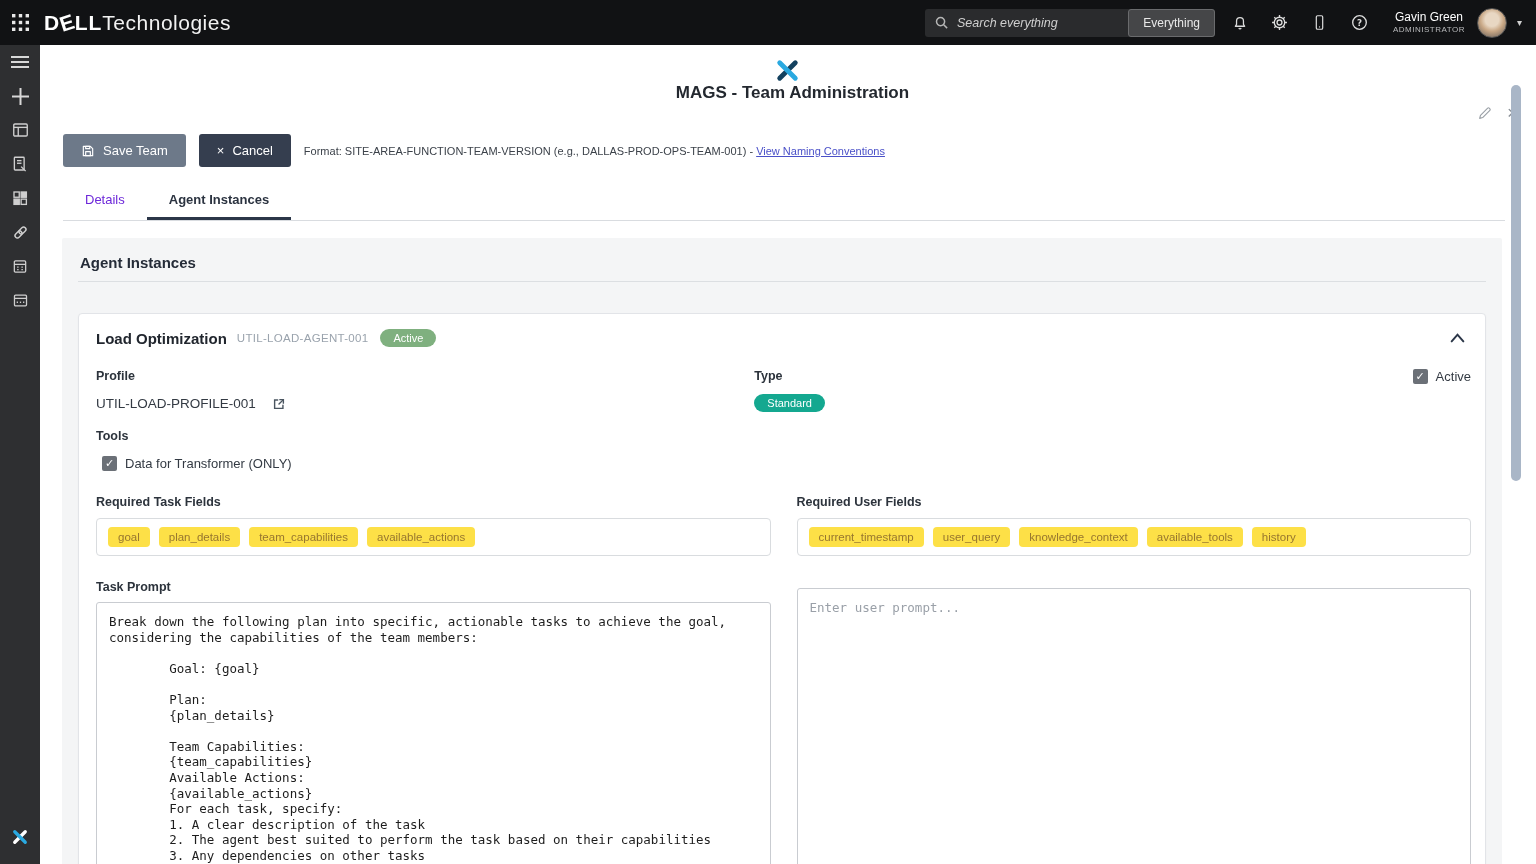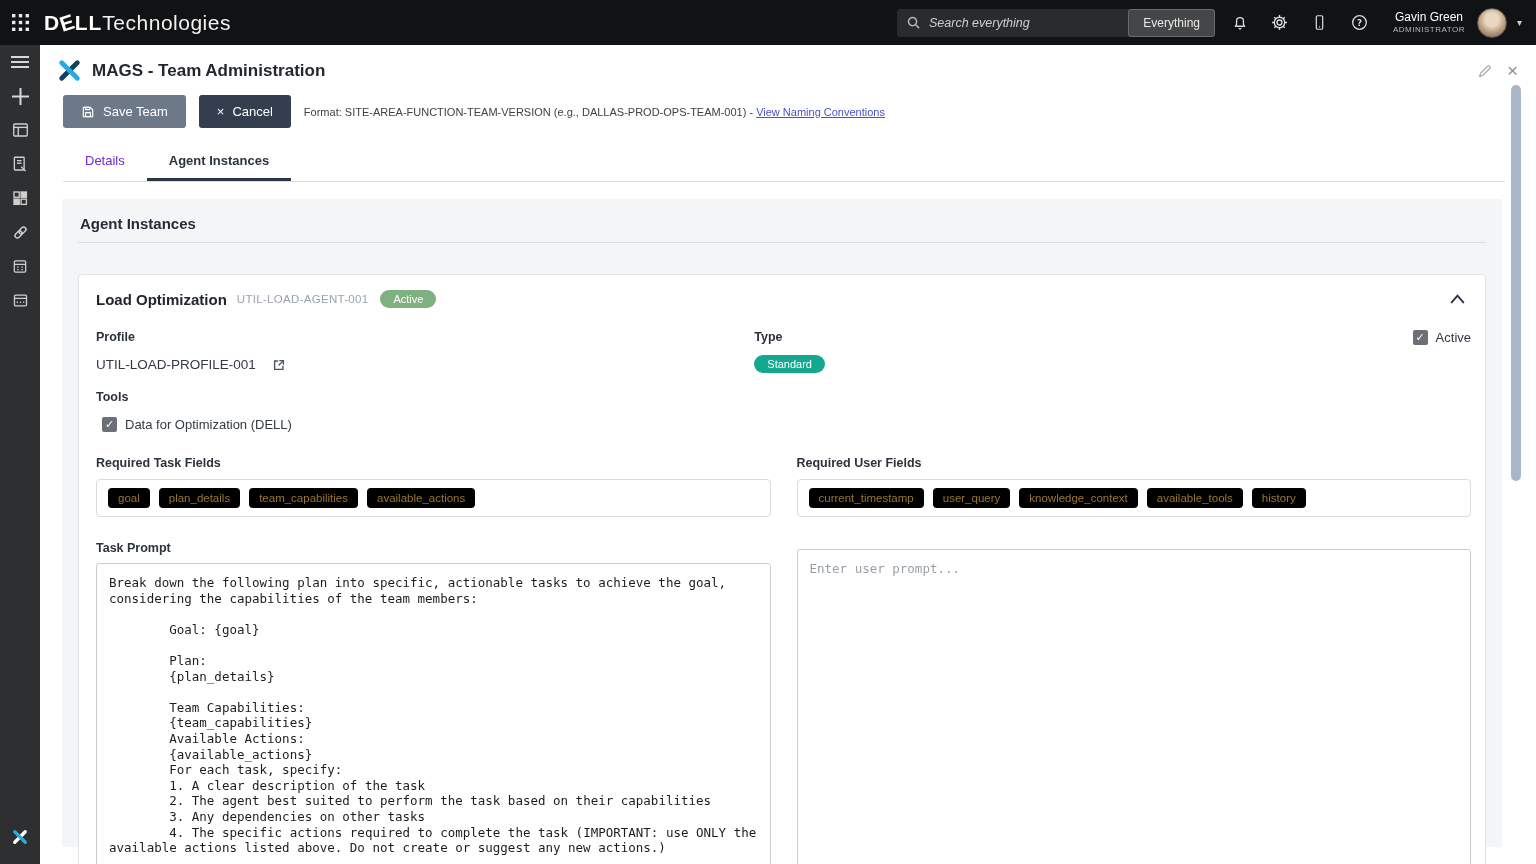--- a/index.html
+++ b/index.html
@@ -8,21 +8,21 @@
 
   
   .topbar { position:fixed; top:0; left:0; width:1536px; height:45px; background:#111214;
     display:flex; align-items:center; z-index:30; }
   .waffle { width:40px; height:45px; display:flex; align-items:center; justify-content:center; cursor:pointer; }
   .brand { color:#fff; font-size:21px; letter-spacing:.5px; margin-left:4px; display:flex; align-items:baseline; }
   .brand b { font-weight:800; letter-spacing:1px; }
   .brand .tiltE { display:inline-block; transform:rotate(-18deg); font-weight:800; }
   .brand .lite { font-weight:400; color:#f2f2f2; }
   .tb-right { margin-left:auto; display:flex; align-items:center; gap:10px; padding-right:14px; }
-  .searchbox { display:flex; align-items:center; width:318px; height:28px; background:#2a2b2d;
+  .searchbox { display:flex; align-items:center; width:290px; height:28px; background:#2a2b2d;
     border-radius:3px; padding-left:9px; }
   .searchbox input { flex:1; background:transparent; border:none; outline:none; color:#e8e8e8;
     font-style:italic; font-size:12.5px; padding:0 8px; font-family:inherit; }
   .searchbox input::placeholder { color:#cfcfcf; font-style:italic; }
   .scope-btn { height:28px; background:#454648; border:1px solid #6a6b6d; border-radius:3px;
     color:#e9e9e9; font-size:12px; padding:0 14px; cursor:pointer; font-family:inherit; }
   .tb-icon { width:30px; height:30px; display:flex; align-items:center; justify-content:center; cursor:pointer; }
   .userblk { text-align:center; line-height:1.15; margin:0 2px 0 8px; }
   .userblk .nm { color:#fff; font-size:12px; }
   .userblk .rl { color:#b9babc; font-size:8px; letter-spacing:.5px; }
@@ -32,21 +32,21 @@
   .caret { color:#cfcfcf; font-size:10px; cursor:pointer; }
 
   
   .sidenav { position:fixed; top:45px; left:0; width:40px; height:819px; background:#2e2f31;
     display:flex; flex-direction:column; align-items:center; z-index:20; }
   .nav-btn { width:40px; height:34px; display:flex; align-items:center; justify-content:center; cursor:pointer; }
   .nav-bottom { margin-top:auto; margin-bottom:10px; }
 
   
   .main { position:absolute; top:45px; left:40px; width:1496px; height:819px; background:#fff; overflow:hidden; }
-  .page-head { display:flex; align-items:center; padding:13px 18px 0 17px; }
+  .page-head { display:flex; align-items:center; padding:13px 18px 0 17px;flex-direction:column; }
   .page-title { font-size:17px; font-weight:bold; color:#23282f; margin-left:10px; }
   .head-icons { margin-left:auto; display:flex; align-items:center; gap:14px; }
   .close-x { font-size:19px; color:#8a9097; line-height:1; cursor:pointer; }
 
   .toolbar { display:flex; align-items:center; padding:12px 18px 0 23px; gap:13px; }
   .btn { display:flex; align-items:center; gap:8px; height:33px; border:none; border-radius:3px;
     color:#fff; font-size:13px; padding:0 18px; cursor:pointer; font-family:inherit; }
   .btn-save { background:#6d7989; }
   .btn-cancel { background:#353e4f; }
   .btn .bx { font-size:13px; line-height:1; }
@@ -80,21 +80,21 @@
   .chk-row { display:flex; align-items:center; gap:8px; }
   .chk { width:15px; height:15px; background:#6b7077; border-radius:2px; color:#fff; font-size:11px;
     display:flex; align-items:center; justify-content:center; cursor:pointer; line-height:1; }
   .chk-label { font-size:13px; color:#333a43; }
   .tools-blk { margin-top:18px; }
   .tools-blk .chk-row { margin-top:13px; margin-left:6px; }
 
   .two-col { display:grid; grid-template-columns:1fr 1fr; gap:26px; margin-top:24px; }
   .chips-box { margin-top:9px; min-height:38px; background:#fff; border:1px solid #d9dcdf; border-radius:4px;
     display:flex; align-items:center; gap:9px; padding:6px 11px; flex-wrap:wrap; }
-  .chip { background:#000000; color:#97762f; font-size:11.5px; border-radius:4px; padding:4px 10px; }
+  .chip { background:#fde047; color:#97762f; font-size:11.5px; border-radius:4px; padding:4px 10px; }
 
   .prompt-col { display:flex; flex-direction:column; }
   .ta-wrap { position:relative; margin-top:8px; }
   textarea { width:100%; height:385px; border:1px solid #c9ccd1; border-radius:3px; resize:none;
     font-family:"DejaVu Sans Mono",monospace; font-size:12.5px; line-height:15.6px; color:#1d1d1d;
     padding:11px 12px; outline:none; background:#fff; }
   textarea::placeholder { color:#9aa0a8; }
 
   .page-scroll-thumb { position:absolute; right:15px; top:40px; width:10px; height:396px;
     background:#a9b6c7; border-radius:5px; cursor:pointer; }
@@ -326,21 +326,21 @@
         <div class="chk-row">
           <span class="chk">✓</span>
           <span class="chk-label">Active</span>
         </div>
       </div>
 
       <div class="tools-blk">
         <div class="fld-label">Tools</div>
         <div class="chk-row">
           <span class="chk">✓</span>
-          <span class="chk-label">Data for Optimization (DELL)</span>
+          <span class="chk-label">Data for Transformer (ONLY)</span>
         </div>
       </div>
 
       <div class="two-col">
         <div>
           <div class="fld-label">Required Task Fields</div>
           <div class="chips-box">
               <span class="chip">goal</span>
               <span class="chip">plan_details</span>
               <span class="chip">team_capabilities</span>

